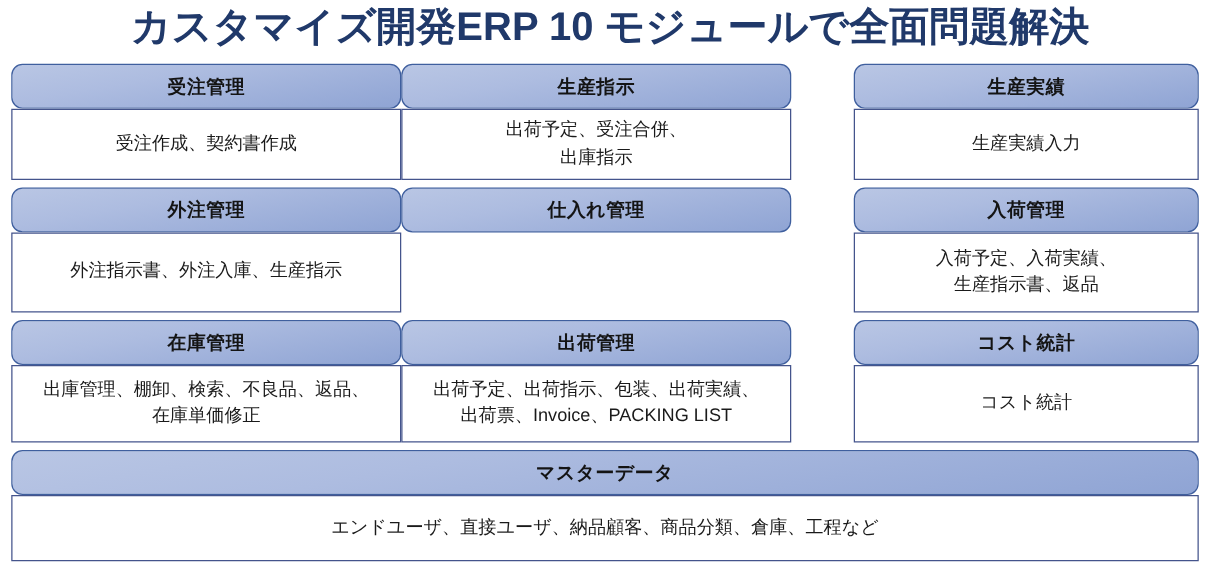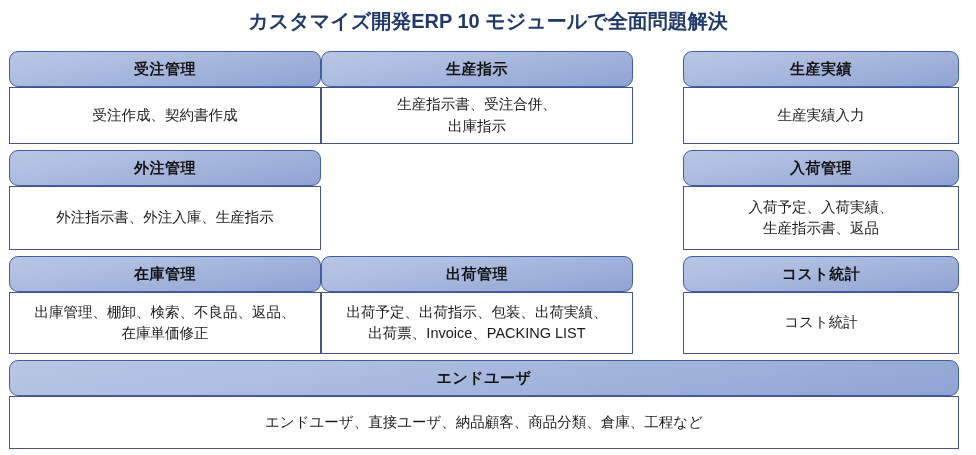--- a/index.html
+++ b/index.html
@@ -20,21 +20,21 @@
     background: #ffffff;
   }
 
   
   #title {
     position: absolute;
     left: 0;
     top: 4px;
     width: 976px;
     text-align: center;
-    font-size: 20px;
+    font-size: 32px;
     font-weight: bold;
     color: #20396a;
     letter-spacing: 0px;
     line-height: 34px;
     white-space: nowrap;
   }
 
   
   #grid {
     position: absolute;
@@ -109,40 +109,41 @@
     <div class="row r1">
       <div class="cell c1">
         <div class="card-head">受注管理</div>
         <div class="card-body">
           <span class="bodytext">受注作成、契約書作成</span>
         </div>
       </div>
       <div class="cell c2">
         <div class="card-head">生産指示</div>
         <div class="card-body">
-          <span class="bodytext">生産指示書、受注合併、
+          <span class="bodytext">出荷予定、受注合併、
 出庫指示</span>
         </div>
       </div>
       <div class="cell c3">
         <div class="card-head">生産実績</div>
         <div class="card-body">
           <span class="bodytext">生産実績入力</span>
         </div>
       </div>
     </div>
 
     <div class="row r2">
       <div class="cell c1">
         <div class="card-head">外注管理</div>
         <div class="card-body">
           <span class="bodytext">外注指示書、外注入庫、生産指示</span>
         </div>
       </div>
       <div class="cell c2">
+        <div class="card-head">仕入れ管理</div>
       </div>
       <div class="cell c3">
         <div class="card-head">入荷管理</div>
         <div class="card-body">
           <span class="bodytext">入荷予定、入荷実績、
 生産指示書、返品</span>
         </div>
       </div>
     </div>
 
@@ -164,21 +165,21 @@
       <div class="cell c3">
         <div class="card-head">コスト統計</div>
         <div class="card-body">
           <span class="bodytext">コスト統計</span>
         </div>
       </div>
     </div>
 
     <div class="row last">
       <div class="cell full">
-        <div class="card-head">エンドユーザ</div>
+        <div class="card-head">マスターデータ</div>
         <div class="card-body">
           <span class="bodytext">エンドユーザ、直接ユーザ、納品顧客、商品分類、倉庫、工程など</span>
         </div>
       </div>
     </div>
 
   </div>
 </div>
 
 </body></html>

